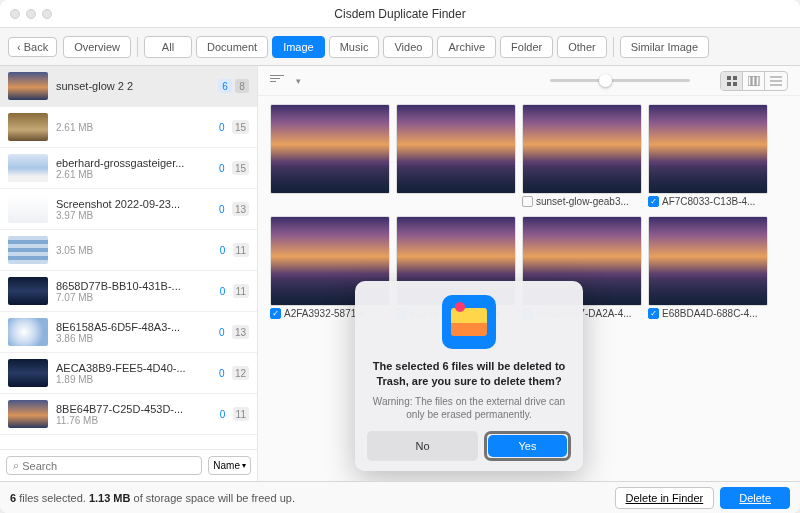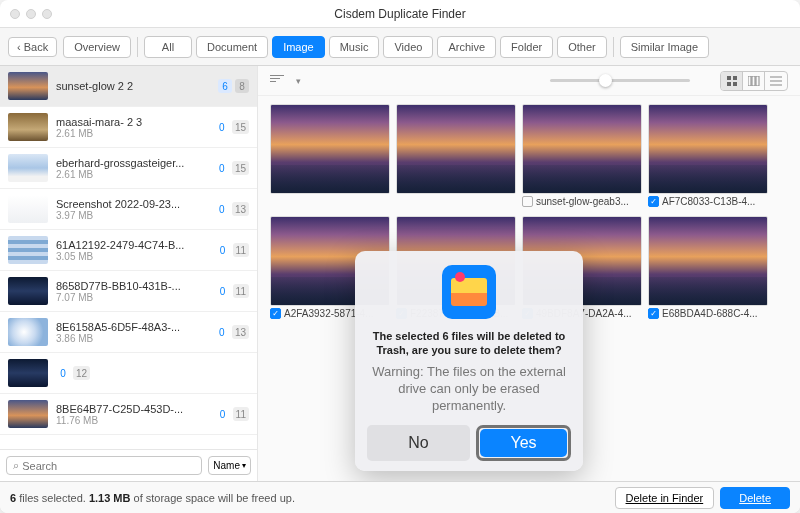--- a/index.html
+++ b/index.html
@@ -65,23 +65,23 @@
 .statusbar { height: 32px; border-top: 1px solid #d7d7d7; background: #f9f9f9; display: flex; align-items: center; padding: 0 10px; font-size: 11px; color: #555;}
 .status-txt b { color: #222; }
 .btn { font-size: 11px; padding: 4px 10px; border: 1px solid #c8c8c8; border-radius: 4px; background: #fff; cursor: pointer; text-decoration: underline;}
 .btn.primary { background: #0a84ff; color: #fff; border-color: #0a84ff; padding: 4px 18px;}
 .dialog-overlay { position: absolute; inset: 0; display: flex; align-items: flex-end; justify-content: center; pointer-events: none;}
 .dialog { width: 228px; background: rgba(240,240,243,0.98); border-radius: 10px; box-shadow: 0 8px 30px rgba(0,0,0,0.25); padding: 14px 12px 10px; text-align: center; pointer-events: auto; position: relative; top: -10px; left: -60px;}
 .dlg-icon { width: 54px; height: 54px; margin: 0 auto 10px; border-radius: 10px; background: #0a84ff; display: flex; align-items: center; justify-content: center; position: relative; overflow: hidden;}
 .dlg-icon-inner { width: 36px; height: 28px; border-radius: 3px; background: linear-gradient(180deg,#ffd54a 0%,#ffd54a 55%,#ff8a3c 55%,#ff8a3c 100%); position: relative;}
 .dlg-icon-inner::before { content:''; position:absolute; left:4px; top:-6px; width:10px; height:10px; background:#ff3b6b; border-radius:50%;}
 .dlg-title { font-size: 11px; font-weight: 600; color: #222; margin-bottom: 6px; line-height: 1.35;}
-.dlg-warn { font-size: 13px; color: #777; margin-bottom: 10px; line-height: 1.3;}
+.dlg-warn { font-size: 10px; color: #777; margin-bottom: 10px; line-height: 1.3;}
 .dlg-btns { display: flex; gap: 6px;}
-.dlg-btn { flex: 1; font-size: 16px; padding: 5px 8px; border-radius: 5px; border: none; cursor: pointer;}
+.dlg-btn { flex: 1; font-size: 11px; padding: 5px 16px; border-radius: 5px; border: none; cursor: pointer;}
 .dlg-btn.no { background: #e0e0e3; color: #333;}
 .dlg-btn.yes { background: #0a84ff; color: #fff;}
 .yes-highlight { border: 3px solid #737373; border-radius: 7px; padding: 1px;}
 .sep-v { width: 1px; height: 20px; background: #d0d0d0; }
 svg { display: block; }
 </style>
 </head>
 <body>
 
 <div class="window">
@@ -126,21 +126,20 @@
       <div class="rname">sunset-glow 2 2</div>
     </div>
     <div class="rcounts">
       <span class="cnt a">6</span>
       <span class="cnt b">8</span>
     </div>
           </div>
           <div class="row">
             <div class="thumb-sm mara"></div>
     <div class="rinfo">
-      <div class="rname">maasai-mara- 2 3</div>
       <div class="rsize">2.61 MB</div>
     </div>
     <div class="rcounts">
       <span class="cnt a">0</span>
       <span class="cnt b">15</span>
     </div>
           </div>
           <div class="row">
             <div class="thumb-sm sky"></div>
     <div class="rinfo">
@@ -159,21 +158,20 @@
       <div class="rsize">3.97 MB</div>
     </div>
     <div class="rcounts">
       <span class="cnt a">0</span>
       <span class="cnt b">13</span>
     </div>
           </div>
           <div class="row">
             <div class="thumb-sm stripes"></div>
     <div class="rinfo">
-      <div class="rname">61A12192-2479-4C74-B...</div>
       <div class="rsize">3.05 MB</div>
     </div>
     <div class="rcounts">
       <span class="cnt a">0</span>
       <span class="cnt b">11</span>
     </div>
           </div>
           <div class="row">
             <div class="thumb-sm dark"></div>
     <div class="rinfo">
@@ -191,20 +189,24 @@
       <div class="rname">8E6158A5-6D5F-48A3-...</div>
       <div class="rsize">3.86 MB</div>
     </div>
     <div class="rcounts">
       <span class="cnt a">0</span>
       <span class="cnt b">13</span>
     </div>
           </div>
           <div class="row">
             <div class="thumb-sm dark"></div>
+    <div class="rinfo">
+      <div class="rname">AECA38B9-FEE5-4D40-...</div>
+      <div class="rsize">1.89 MB</div>
+    </div>
     <div class="rcounts">
       <span class="cnt a">0</span>
       <span class="cnt b">12</span>
     </div>
           </div>
           <div class="row">
             <div class="thumb-sm sunset"></div>
     <div class="rinfo">
       <div class="rname">8BE64B77-C25D-453D-...</div>
       <div class="rsize">11.76 MB</div>

